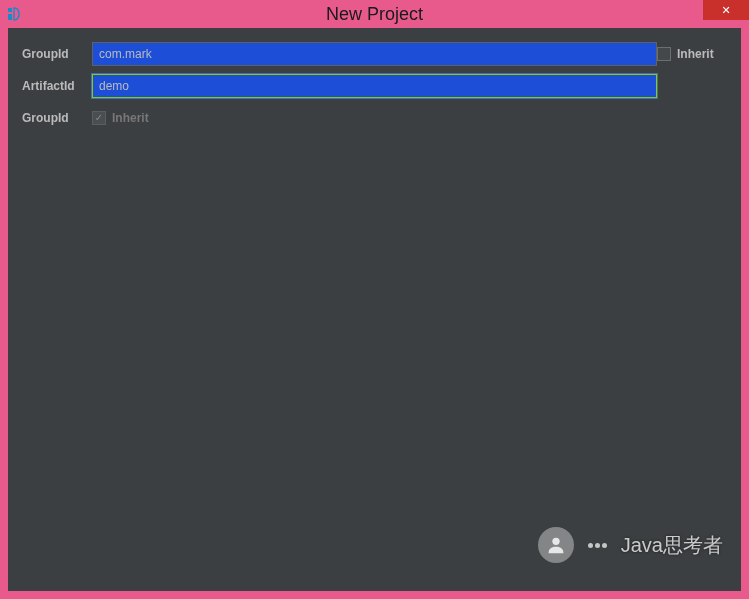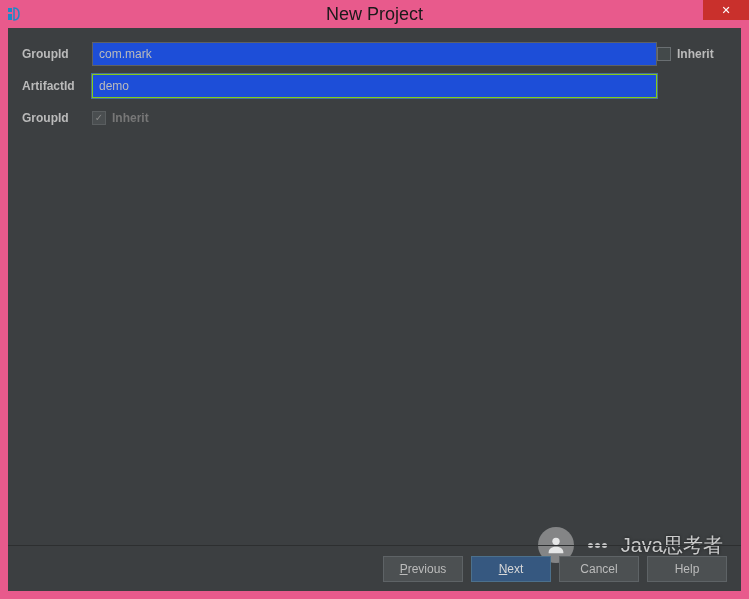--- a/index.html
+++ b/index.html
@@ -229,29 +229,15 @@
         </svg>
       </span>
       <span class="dots">
         <span class="dot"></span>
           <span class="dot"></span>
           <span class="dot"></span>
       </span>
       <span>Java思考者</span>
     </div>
 
-    <div class="button-bar">
-      <div class="btn">
-          <span><span class="ul">P</span><span>revious</span></span>
-        </div>
-      <div class="btn primary">
-          <span><span class="ul">N</span><span>ext</span></span>
-        </div>
-      <div class="btn">
-          <span>Cancel</span>
-        </div>
-      <div class="btn">
-          <span>Help</span>
-        </div>
-    </div>
   </div>
 
 </div>
 
 </body></html>

